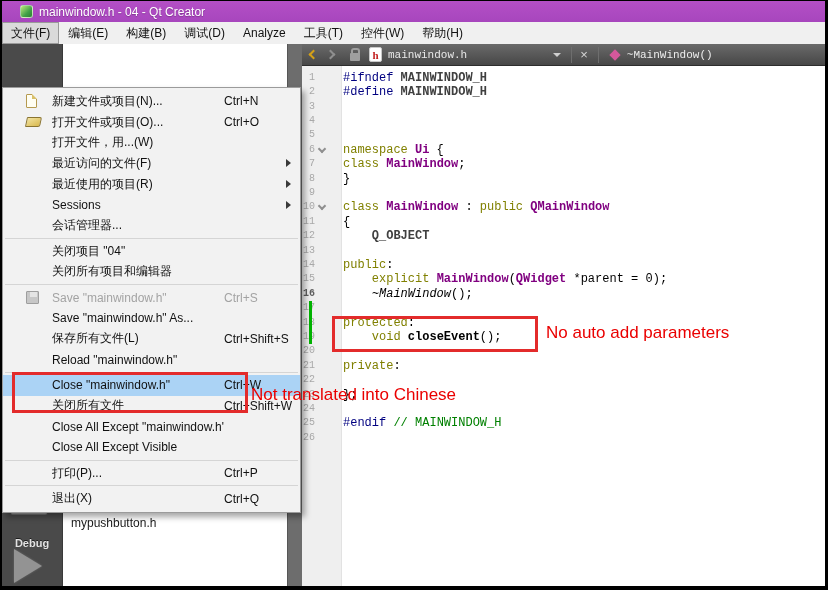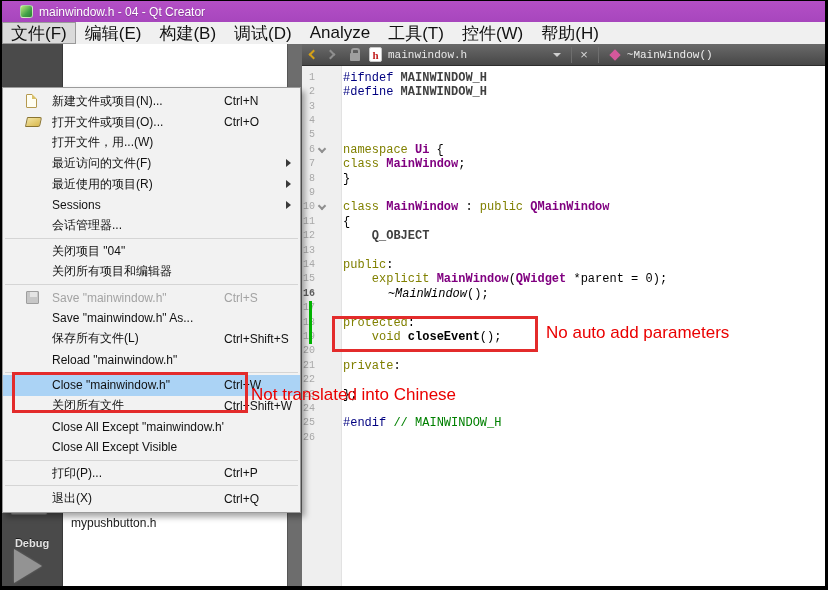--- a/index.html
+++ b/index.html
@@ -8,21 +8,21 @@
 
   .window { position:absolute; inset:0; background:#000; }
   .content { position:absolute; left:2px; top:1px; width:823px; height:585px; background:#f0f0f0; overflow:hidden; }
 
   
   .titlebar { position:absolute; left:0; top:0; width:100%; height:21px; background:linear-gradient(#b44fc6,#a746bd); display:flex; align-items:center; padding-left:18px; }
   .app-icon { width:13px; height:13px; border-radius:3px; background:linear-gradient(135deg,#bfe97a,#41a147 60%,#2e7d32); border:1px solid rgba(255,255,255,.55); margin-right:6px; }
   .title-text { color:#fff; font-size:12px; text-shadow:0 1px 1px rgba(0,0,0,.25); }
 
   
-  .menubar { position:absolute; left:0; top:21px; width:100%; height:22px; background:#f0f0f0; display:flex; align-items:stretch; font-size:17px; color:#111; }
+  .menubar { position:absolute; left:0; top:21px; width:100%; height:22px; background:#f0f0f0; display:flex; align-items:stretch; font-size:12px; color:#111; }
   .menubar-item { display:flex; align-items:center; padding:0 9px; cursor:default; }
   .menubar-item.active { background:#dadada; box-shadow:inset 0 0 0 1px #9a9a9a; }
 
   .main { position:absolute; left:0; top:43px; width:100%; height:542px; }
 
   
   .sidebar { position:absolute; left:0; top:0; width:60px; height:100%; background:#4a4a4a; }
   .proj-label { position:absolute; top:430px; width:100%; text-align:center; font-size:9px; color:#d2d2d2; letter-spacing:1px; }
   .kit-button { position:absolute; top:442px; left:0; width:60px; height:46px; }
   .computer-icon { position:absolute; left:10px; top:2px; width:36px; height:30px; }
@@ -62,21 +62,21 @@
   .line .num.cur { color:#5f5f5f; font-weight:bold; }
   .line .chg { position:absolute; left:7px; top:0; width:3px; height:14.4px; background:#00b400; }
   .line .fold { position:absolute; left:17px; top:3px; width:6px; height:6px; border-left:2px solid #8f8f8f; border-bottom:2px solid #8f8f8f; transform:rotate(-45deg); }
   .line .code { position:absolute; left:41px; top:0; }
   .pp  { color:#000080; }
   .mac { color:#404040; font-weight:bold; }
   .kw  { color:#808000; }
   .typ { color:#800080; font-weight:bold; }
   .grn { color:#008000; }
   .fn  { color:#000; font-weight:bold; }
-  .itl { color:#000; font-style:italic;margin-left:16px; }
+  .itl { color:#000; font-style:italic; }
   .pl  { color:#000; }
 
   
   .menu { position:absolute; left:0; top:43px; width:299px; background:#f2f2f2; border:1px solid #9b9b9b; box-shadow:4px 4px 6px rgba(0,0,0,.35); padding:3px 0; z-index:40; }
   .menu-item { position:relative; height:20.7px; display:flex; align-items:center; padding-left:23px; font-size:12px; color:#111; }
   .menu-item .ico { width:26px; display:flex; align-items:center; }
   .menu-item .lbl { width:172px; white-space:nowrap; overflow:hidden; }
   .menu-item .sc  { flex:1; white-space:nowrap; }
   .menu-item .sub { position:absolute; right:9px; width:0; height:0; border-left:5px solid #3a3a3a; border-top:4px solid transparent; border-bottom:4px solid transparent; }
   .menu-item.disabled { color:#a3a3a3; }

